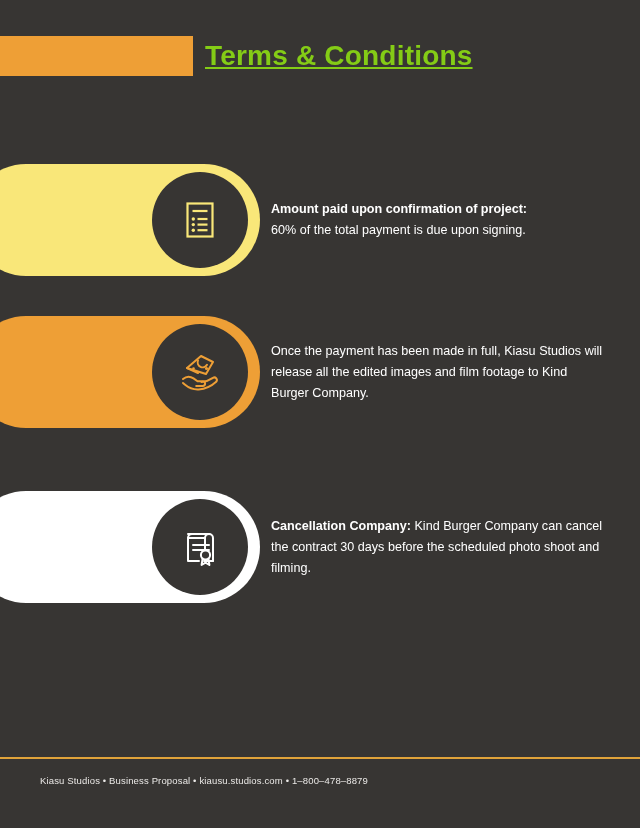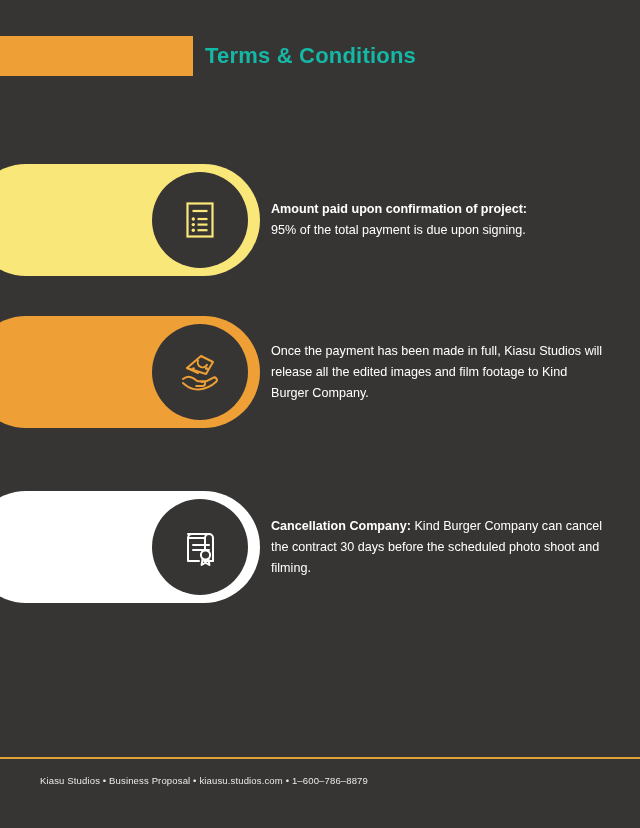--- a/index.html
+++ b/index.html
@@ -28,26 +28,27 @@
     left: 0;
     top: 0;
     width: 193px;
     height: 40px;
     background: #EE9F36;
   }
   .header-title {
     position: absolute;
     left: 205px;
     top: -2px;
-    font-size: 22px;
+    font-size: 28px;
     font-weight: bold;
-    color: #14b8a6;
+    color: #84cc16;
     letter-spacing: 0.2px;
     line-height: 44px;
     white-space: nowrap;
+    text-decoration: underline;
   }
 
   
   .row {
     position: absolute;
     left: 0;
     width: 100%;
     height: 112px;
   }
   .row-1 { top: 164px; text-decoration: underline; }
@@ -130,21 +131,21 @@
         <line x1="19.5" y1="21" x2="29.5" y2="21" stroke="#F9E779" stroke-width="2.2"></line>
         <circle cx="15.3" cy="26.6" r="1.7" fill="#F9E779"></circle>
         <line x1="19.5" y1="26.6" x2="29.5" y2="26.6" stroke="#F9E779" stroke-width="2.2"></line>
         <circle cx="15.3" cy="32.2" r="1.7" fill="#F9E779"></circle>
         <line x1="19.5" y1="32.2" x2="29.5" y2="32.2" stroke="#F9E779" stroke-width="2.2"></line>
       </svg>
     </span>
   </div>
   <div class="row-text">
     <span class="lead">Amount paid upon confirmation of project:</span><br>
-    <span>95% of the total payment is due upon signing.</span>
+    <span>60% of the total payment is due upon signing.</span>
   </div>
 </div>
 
 <div class="row row-2">
   <div class="pill pill-orange"></div>
   <div class="circle">
     <span>
       <svg width="48" height="48" viewBox="0 0 48 48" fill="none" stroke="#EE9F36" stroke-width="2" stroke-linecap="round" stroke-linejoin="round">
         <path d="M11 20 L25 8 L37 14 L30 26 Z"></path>
         <path d="M11 20 L22 25"></path>
@@ -177,13 +178,13 @@
         <path d="M25.6 34.6 L24.6 41 L28.5 38.7 L32.4 41 L31.4 34.6"></path>
       </svg>
     </span>
   </div>
   <div class="row-text">
     <span class="lead">Cancellation Company:</span><span> Kind Burger Company can cancel the contract 30 days before the scheduled photo shoot and filming.</span>
   </div>
 </div>
 
 <div class="footer-rule"></div>
-<div class="footer-text">Kiasu Studios • Business Proposal • kiausu.studios.com • 1–600–786–8879</div>
+<div class="footer-text">Kiasu Studios • Business Proposal • kiausu.studios.com • 1–800–478–8879</div>
 
 </body></html>

